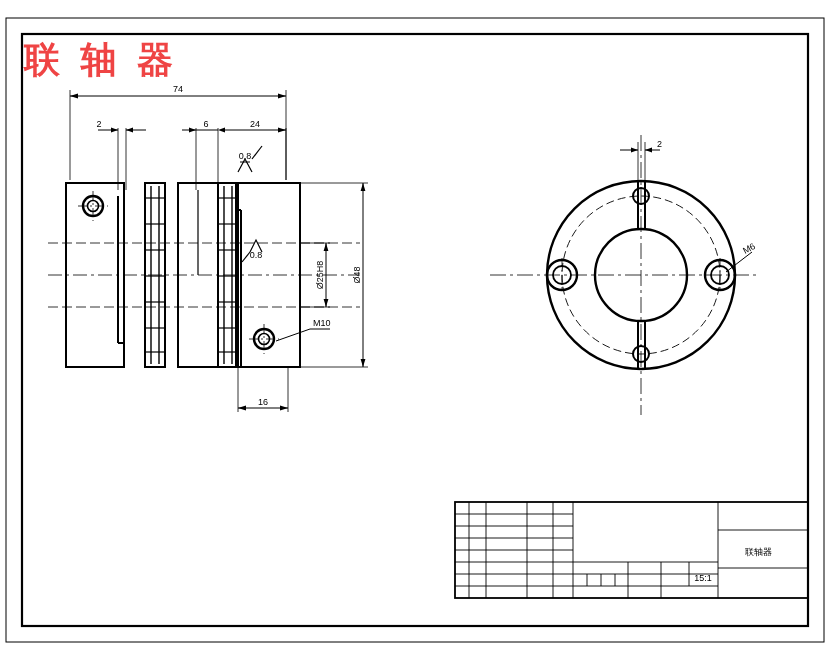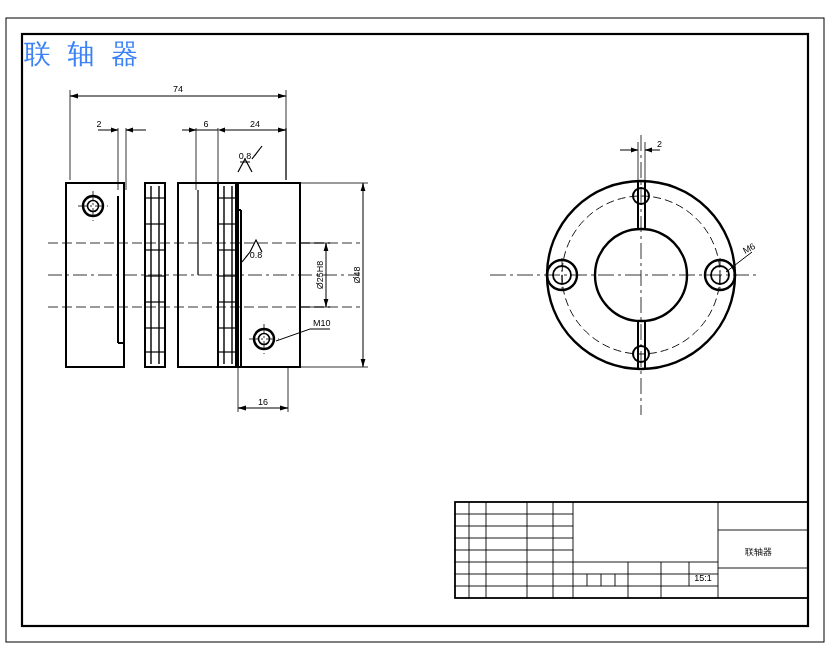--- a/index.html
+++ b/index.html
@@ -240,15 +240,15 @@
         <line x1="718" y1="530" x2="808" y2="530"></line>
         <line x1="718" y1="568" x2="808" y2="568"></line>
       </g>
 
       <text class="dimtxt title-cn" x="745" y="555" font-size="13">联轴器</text>
 
       <text class="dimtxt" x="703" y="581" text-anchor="middle" font-size="9">15:1</text>
     </g>
   </svg>
 
-  <div class="abs" style="left:24px;top:36px;font-size:27px;font-weight:normal;letter-spacing:4px;color:#3b82f6;font-family:'DejaVu Sans',sans-serif;">联 轴 器</div>
+  <div class="abs" style="left:24px;top:36px;font-size:36px;font-weight:bold;letter-spacing:4px;color:#ef4444;font-family:'DejaVu Sans',sans-serif;">联 轴 器</div>
 
 </div>
 
 </body></html>

